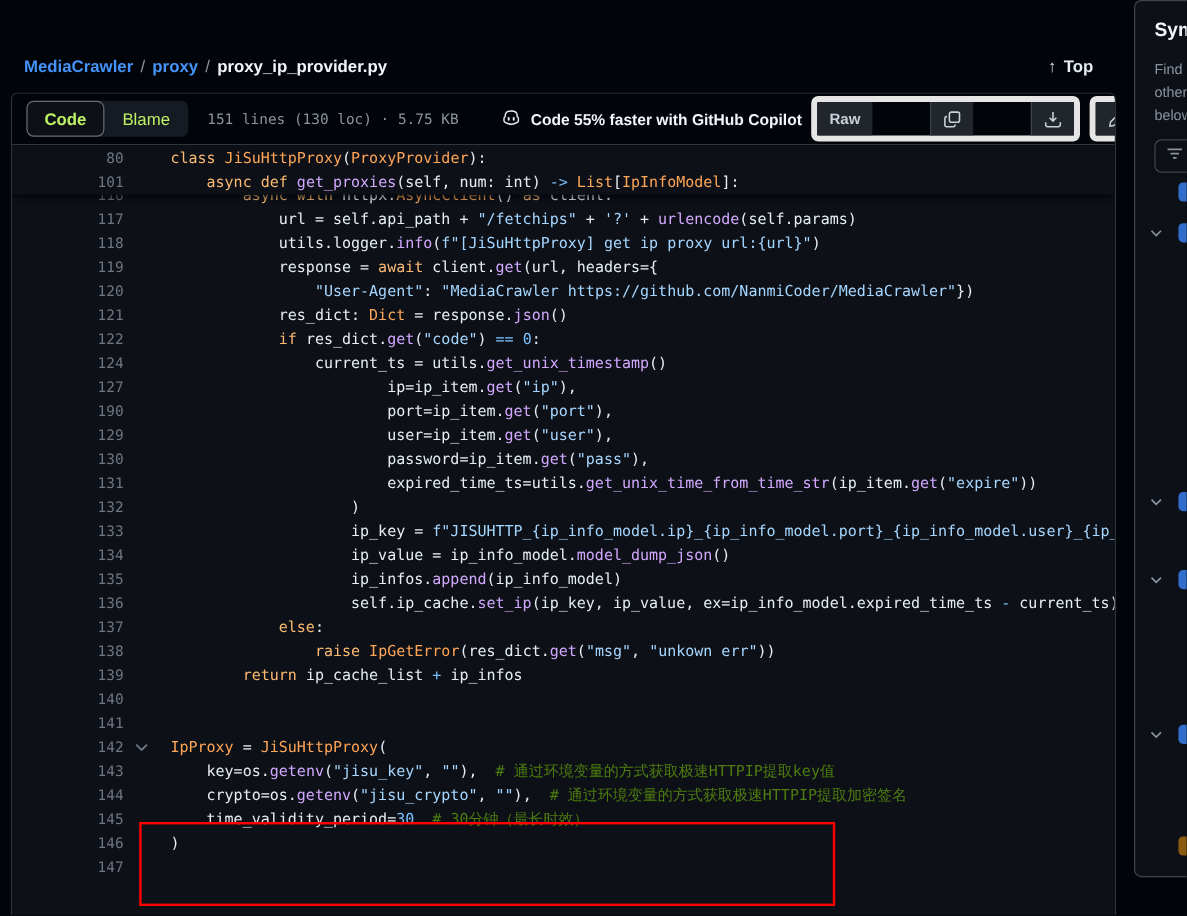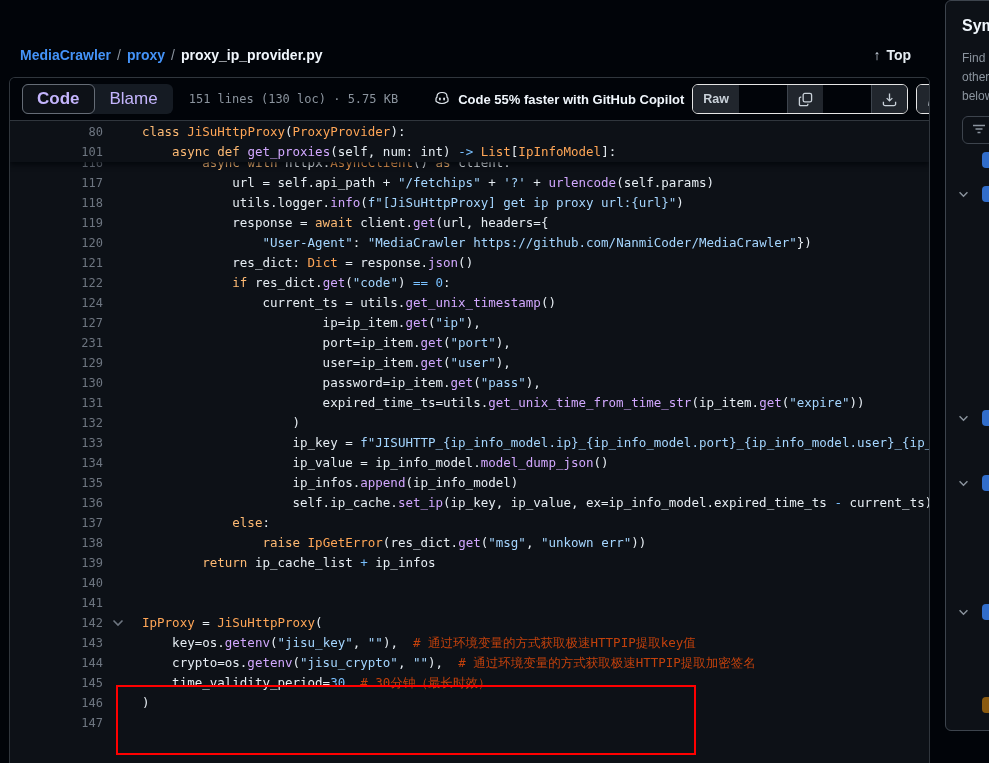--- a/index.html
+++ b/index.html
@@ -18,27 +18,27 @@
   .top-btn { margin-left:auto; display:flex; align-items:center; gap:6px; font-size:14px; font-weight:600;
              color:#e6edf3; background:transparent; border:none; cursor:pointer; padding:4px 8px; }
   .top-btn .arr { font-size:14px; color:#cfd8e3; }
 
   
   .code-box { margin-left:9px; width:921px; flex:1; border:1px solid #30363d; border-bottom:none;
               border-radius:6px 6px 0 0; display:flex; flex-direction:column; overflow:hidden; background:#0d1117; }
   .toolbar { height:43px; flex:none; background:#010409; border-bottom:1px solid #30363d;
              display:flex; align-items:center; padding:0 12px; gap:8px; }
   .seg { display:flex; align-items:center; background:#151b23; border-radius:6px; height:30px; padding:0; }
-  .seg-btn { height:30px; padding:0 14px; font-size:17px; border-radius:6px; border:1px solid transparent;
-             background:transparent; color:#c4b5fd; cursor:pointer; display:flex; align-items:center; }
+  .seg-btn { height:30px; padding:0 14px; font-size:14px; border-radius:6px; border:1px solid transparent;
+             background:transparent; color:#bef264; cursor:pointer; display:flex; align-items:center; }
   .seg-btn.active { background:#0d1117; border-color:#656c76; font-weight:700; }
   .meta { font-family:"DejaVu Sans Mono", monospace; font-size:12px; color:#8b949e; margin-left:8px; white-space:nowrap; }
   .copilot { display:flex; align-items:center; gap:8px; margin-left:28px; font-size:13px; font-weight:700; color:#f0f6fc; white-space:nowrap; }
   .tb-right { margin-left:auto; display:flex; align-items:center; gap:8px; }
-  .btn-group { display:flex; border:1px solid #e5e5e5; border-radius:6px; overflow:hidden;gap:48px; }
+  .btn-group { display:flex; border:5px solid #e5e5e5; border-radius:6px; overflow:hidden;gap:48px; }
   .gbtn { background:#21262d; border:none; color:#c9d1d9; height:28px; display:flex; align-items:center;
           justify-content:center; padding:0 10px; cursor:pointer; font-size:12.5px; font-weight:600;
           font-family:"Liberation Sans", sans-serif; }
   .gbtn + .gbtn { border-left:1px solid #3d444d; }
   .gbtn svg { display:block; }
   .sq-btn { width:32px; height:28px; background:#21262d; border:1px solid #6e7681; border-radius:6px;
             display:flex; align-items:center; justify-content:center; cursor:pointer; }
   .sym-glyph { border:1.5px solid #c9d1d9; border-radius:4px; width:16px; height:14px; display:flex;
                align-items:center; justify-content:center; font-family:"DejaVu Sans Mono", monospace;
                font-size:8px; color:#c9d1d9; line-height:1; }
@@ -52,21 +52,21 @@
   .chev-slot svg { margin-right:9px; cursor:pointer; }
   .ct { flex:1; overflow:hidden; }
   .sticky-block { position:relative; z-index:3; background:#0d1117; padding-top:1px;
                   box-shadow:0 3px 5px rgba(1,4,9,0.7); }
   .clip-row { height:11px; overflow:hidden; position:relative; z-index:1; }
   .clip-row .row { margin-top:-9px; }
   .hl-box { position:absolute; z-index:4; pointer-events:none; border:2px solid #ff0000; }
 
   
   .k { color:#fdba74; }  .t { color:#ffa657; }  .f { color:#d2a8ff; }
-  .s { color:#a5d6ff; }  .c { color:#79c0ff; }  .m { color:#c2410c; }  .p { color:#e6edf3; }
+  .s { color:#a5d6ff; }  .c { color:#79c0ff; }  .m { color:#4d7c0f; }  .p { color:#e6edf3; }
 
   
   .panel-box { position:absolute; left:10px; top:0; width:300px; height:731px; background:#0d1117;
                border:1px solid #3d444d; border-radius:6px; overflow:hidden; }
   .panel-title { font-size:16px; font-weight:700; color:#f0f6fc; padding:16px 16px 0 16px; }
   .panel-desc { padding:14px 16px 0 16px; font-size:12px; line-height:19px; color:#8b949e; }
   .panel-filter { margin:10px 16px 0 16px; width:230px; height:28px; border:1px solid #3d444d;
                   border-radius:6px; display:flex; align-items:center; padding:0 9px; gap:8px; background:#0d1117; cursor:text; }
   .sym-item { position:absolute; left:0; width:100%; height:24px; display:flex; align-items:center; cursor:pointer; }
   .sym-item .cv { width:12px; margin-left:12px; display:flex; align-items:center; }
@@ -162,21 +162,21 @@
           </div>
         <div id="codelines">
             <div class="row"><span class="ln">117</span><span class="chev-slot"></span><span class="ct"><span class="p">            url = self.api_path + </span><span class="s">"/fetchips"</span><span class="p"> + </span><span class="s">'?'</span><span class="p"> + </span><span class="f">urlencode</span><span class="p">(self.params)</span></span></div>
             <div class="row"><span class="ln">118</span><span class="chev-slot"></span><span class="ct"><span class="p">            utils.logger.</span><span class="f">info</span><span class="p">(</span><span class="s">f"[JiSuHttpProxy] get ip proxy url:{url}"</span><span class="p">)</span></span></div>
             <div class="row"><span class="ln">119</span><span class="chev-slot"></span><span class="ct"><span class="p">            response = </span><span class="k">await</span><span class="p"> client.</span><span class="f">get</span><span class="p">(url, headers={</span></span></div>
             <div class="row"><span class="ln">120</span><span class="chev-slot"></span><span class="ct"><span class="p">                </span><span class="s">"User-Agent"</span><span class="p">: </span><span class="s">"MediaCrawler https://github.com/NanmiCoder/MediaCrawler"</span><span class="p">})</span></span></div>
             <div class="row"><span class="ln">121</span><span class="chev-slot"></span><span class="ct"><span class="p">            res_dict: </span><span class="t">Dict</span><span class="p"> = response.</span><span class="f">json</span><span class="p">()</span></span></div>
             <div class="row"><span class="ln">122</span><span class="chev-slot"></span><span class="ct"><span class="p">            </span><span class="k">if</span><span class="p"> res_dict.</span><span class="f">get</span><span class="p">(</span><span class="s">"code"</span><span class="p">) </span><span class="c">==</span><span class="p"> </span><span class="c">0</span><span class="p">:</span></span></div>
             <div class="row"><span class="ln">124</span><span class="chev-slot"></span><span class="ct"><span class="p">                current_ts = utils.</span><span class="f">get_unix_timestamp</span><span class="p">()</span></span></div>
             <div class="row"><span class="ln">127</span><span class="chev-slot"></span><span class="ct"><span class="p">                        ip=ip_item.</span><span class="f">get</span><span class="p">(</span><span class="s">"ip"</span><span class="p">),</span></span></div>
-            <div class="row"><span class="ln">231</span><span class="chev-slot"></span><span class="ct"><span class="p">                        port=ip_item.</span><span class="f">get</span><span class="p">(</span><span class="s">"port"</span><span class="p">),</span></span></div>
+            <div class="row"><span class="ln">190</span><span class="chev-slot"></span><span class="ct"><span class="p">                        port=ip_item.</span><span class="f">get</span><span class="p">(</span><span class="s">"port"</span><span class="p">),</span></span></div>
             <div class="row"><span class="ln">129</span><span class="chev-slot"></span><span class="ct"><span class="p">                        user=ip_item.</span><span class="f">get</span><span class="p">(</span><span class="s">"user"</span><span class="p">),</span></span></div>
             <div class="row"><span class="ln">130</span><span class="chev-slot"></span><span class="ct"><span class="p">                        password=ip_item.</span><span class="f">get</span><span class="p">(</span><span class="s">"pass"</span><span class="p">),</span></span></div>
             <div class="row"><span class="ln">131</span><span class="chev-slot"></span><span class="ct"><span class="p">                        expired_time_ts=utils.</span><span class="f">get_unix_time_from_time_str</span><span class="p">(ip_item.</span><span class="f">get</span><span class="p">(</span><span class="s">"expire"</span><span class="p">))</span></span></div>
             <div class="row"><span class="ln">132</span><span class="chev-slot"></span><span class="ct"><span class="p">                    )</span></span></div>
             <div class="row"><span class="ln">133</span><span class="chev-slot"></span><span class="ct"><span class="p">                    ip_key = </span><span class="s">f"JISUHTTP_{ip_info_model.ip}_{ip_info_model.port}_{ip_info_model.user}_{ip_info_model</span></span></div>
             <div class="row"><span class="ln">134</span><span class="chev-slot"></span><span class="ct"><span class="p">                    ip_value = ip_info_model.</span><span class="f">model_dump_json</span><span class="p">()</span></span></div>
             <div class="row"><span class="ln">135</span><span class="chev-slot"></span><span class="ct"><span class="p">                    ip_infos.</span><span class="f">append</span><span class="p">(ip_info_model)</span></span></div>
             <div class="row"><span class="ln">136</span><span class="chev-slot"></span><span class="ct"><span class="p">                    self.ip_cache.</span><span class="f">set_ip</span><span class="p">(ip_key, ip_value, ex=ip_info_model.expired_time_ts </span><span class="c">-</span><span class="p"> current_ts)</span></span></div>
             <div class="row"><span class="ln">137</span><span class="chev-slot"></span><span class="ct"><span class="p">            </span><span class="k">else</span><span class="p">:</span></span></div>
             <div class="row"><span class="ln">138</span><span class="chev-slot"></span><span class="ct"><span class="p">                </span><span class="k">raise</span><span class="p"> </span><span class="t">IpGetError</span><span class="p">(res_dict.</span><span class="f">get</span><span class="p">(</span><span class="s">"msg"</span><span class="p">, </span><span class="s">"unkown err"</span><span class="p">))</span></span></div>

